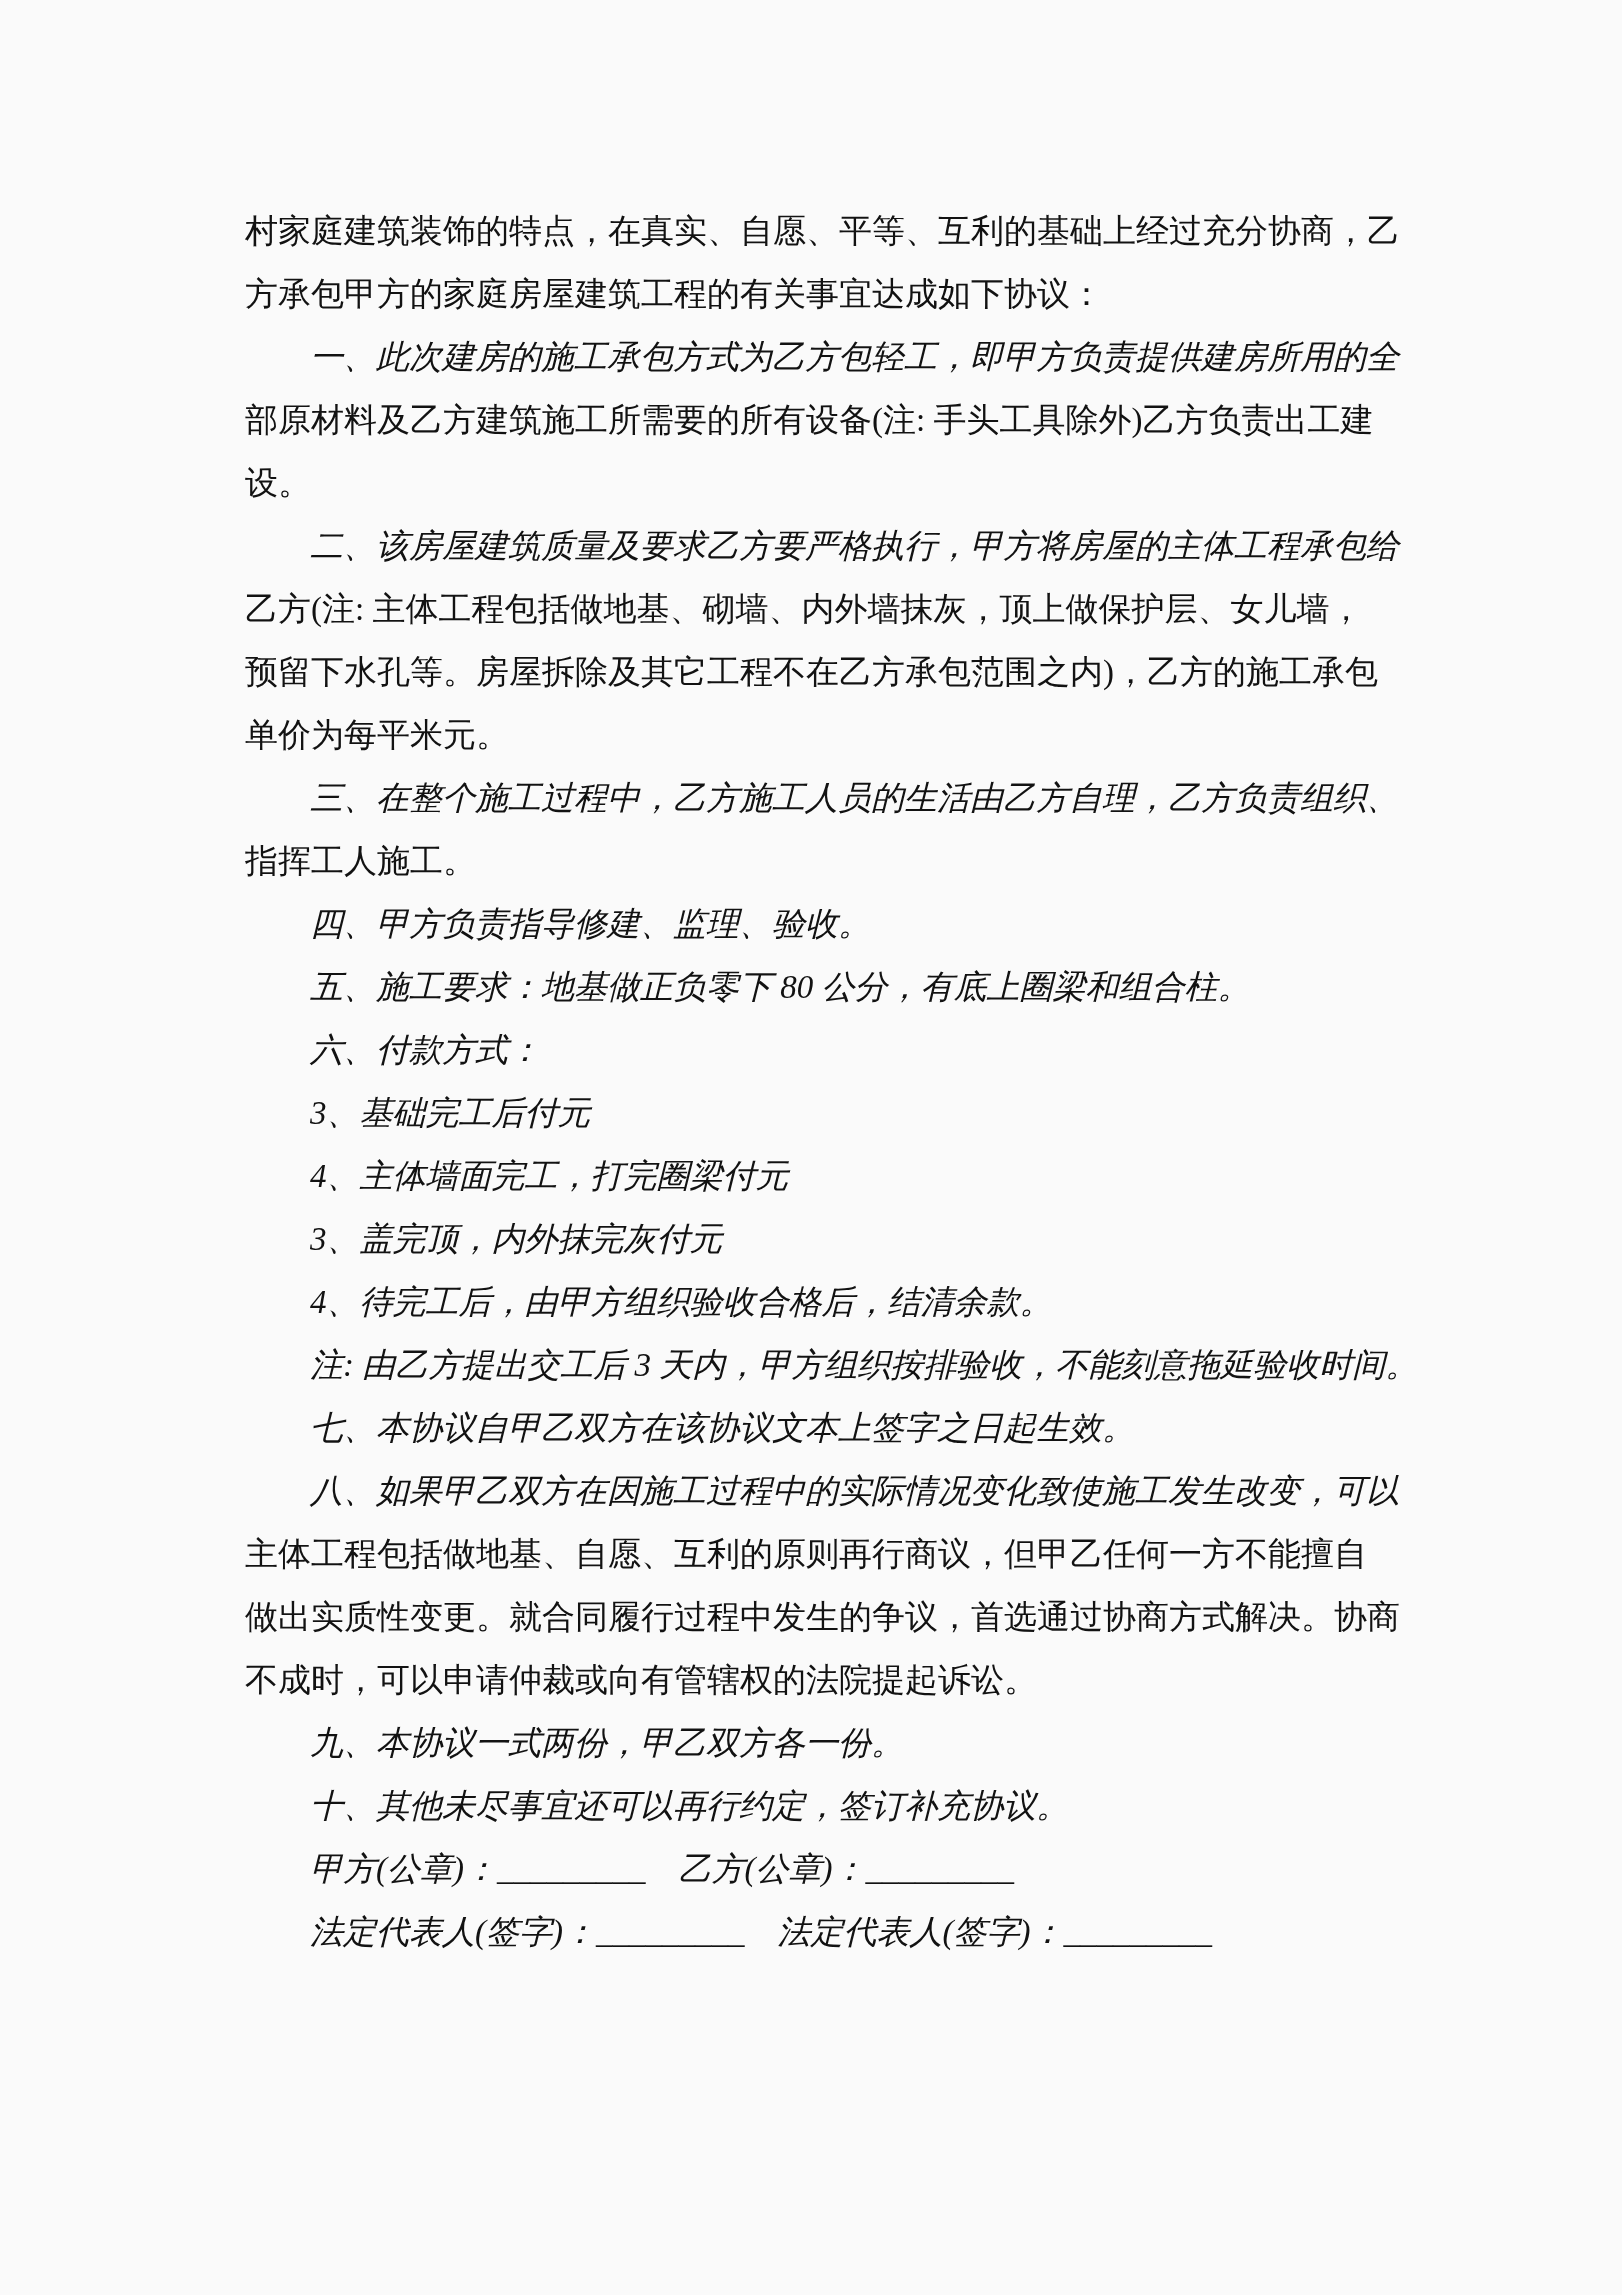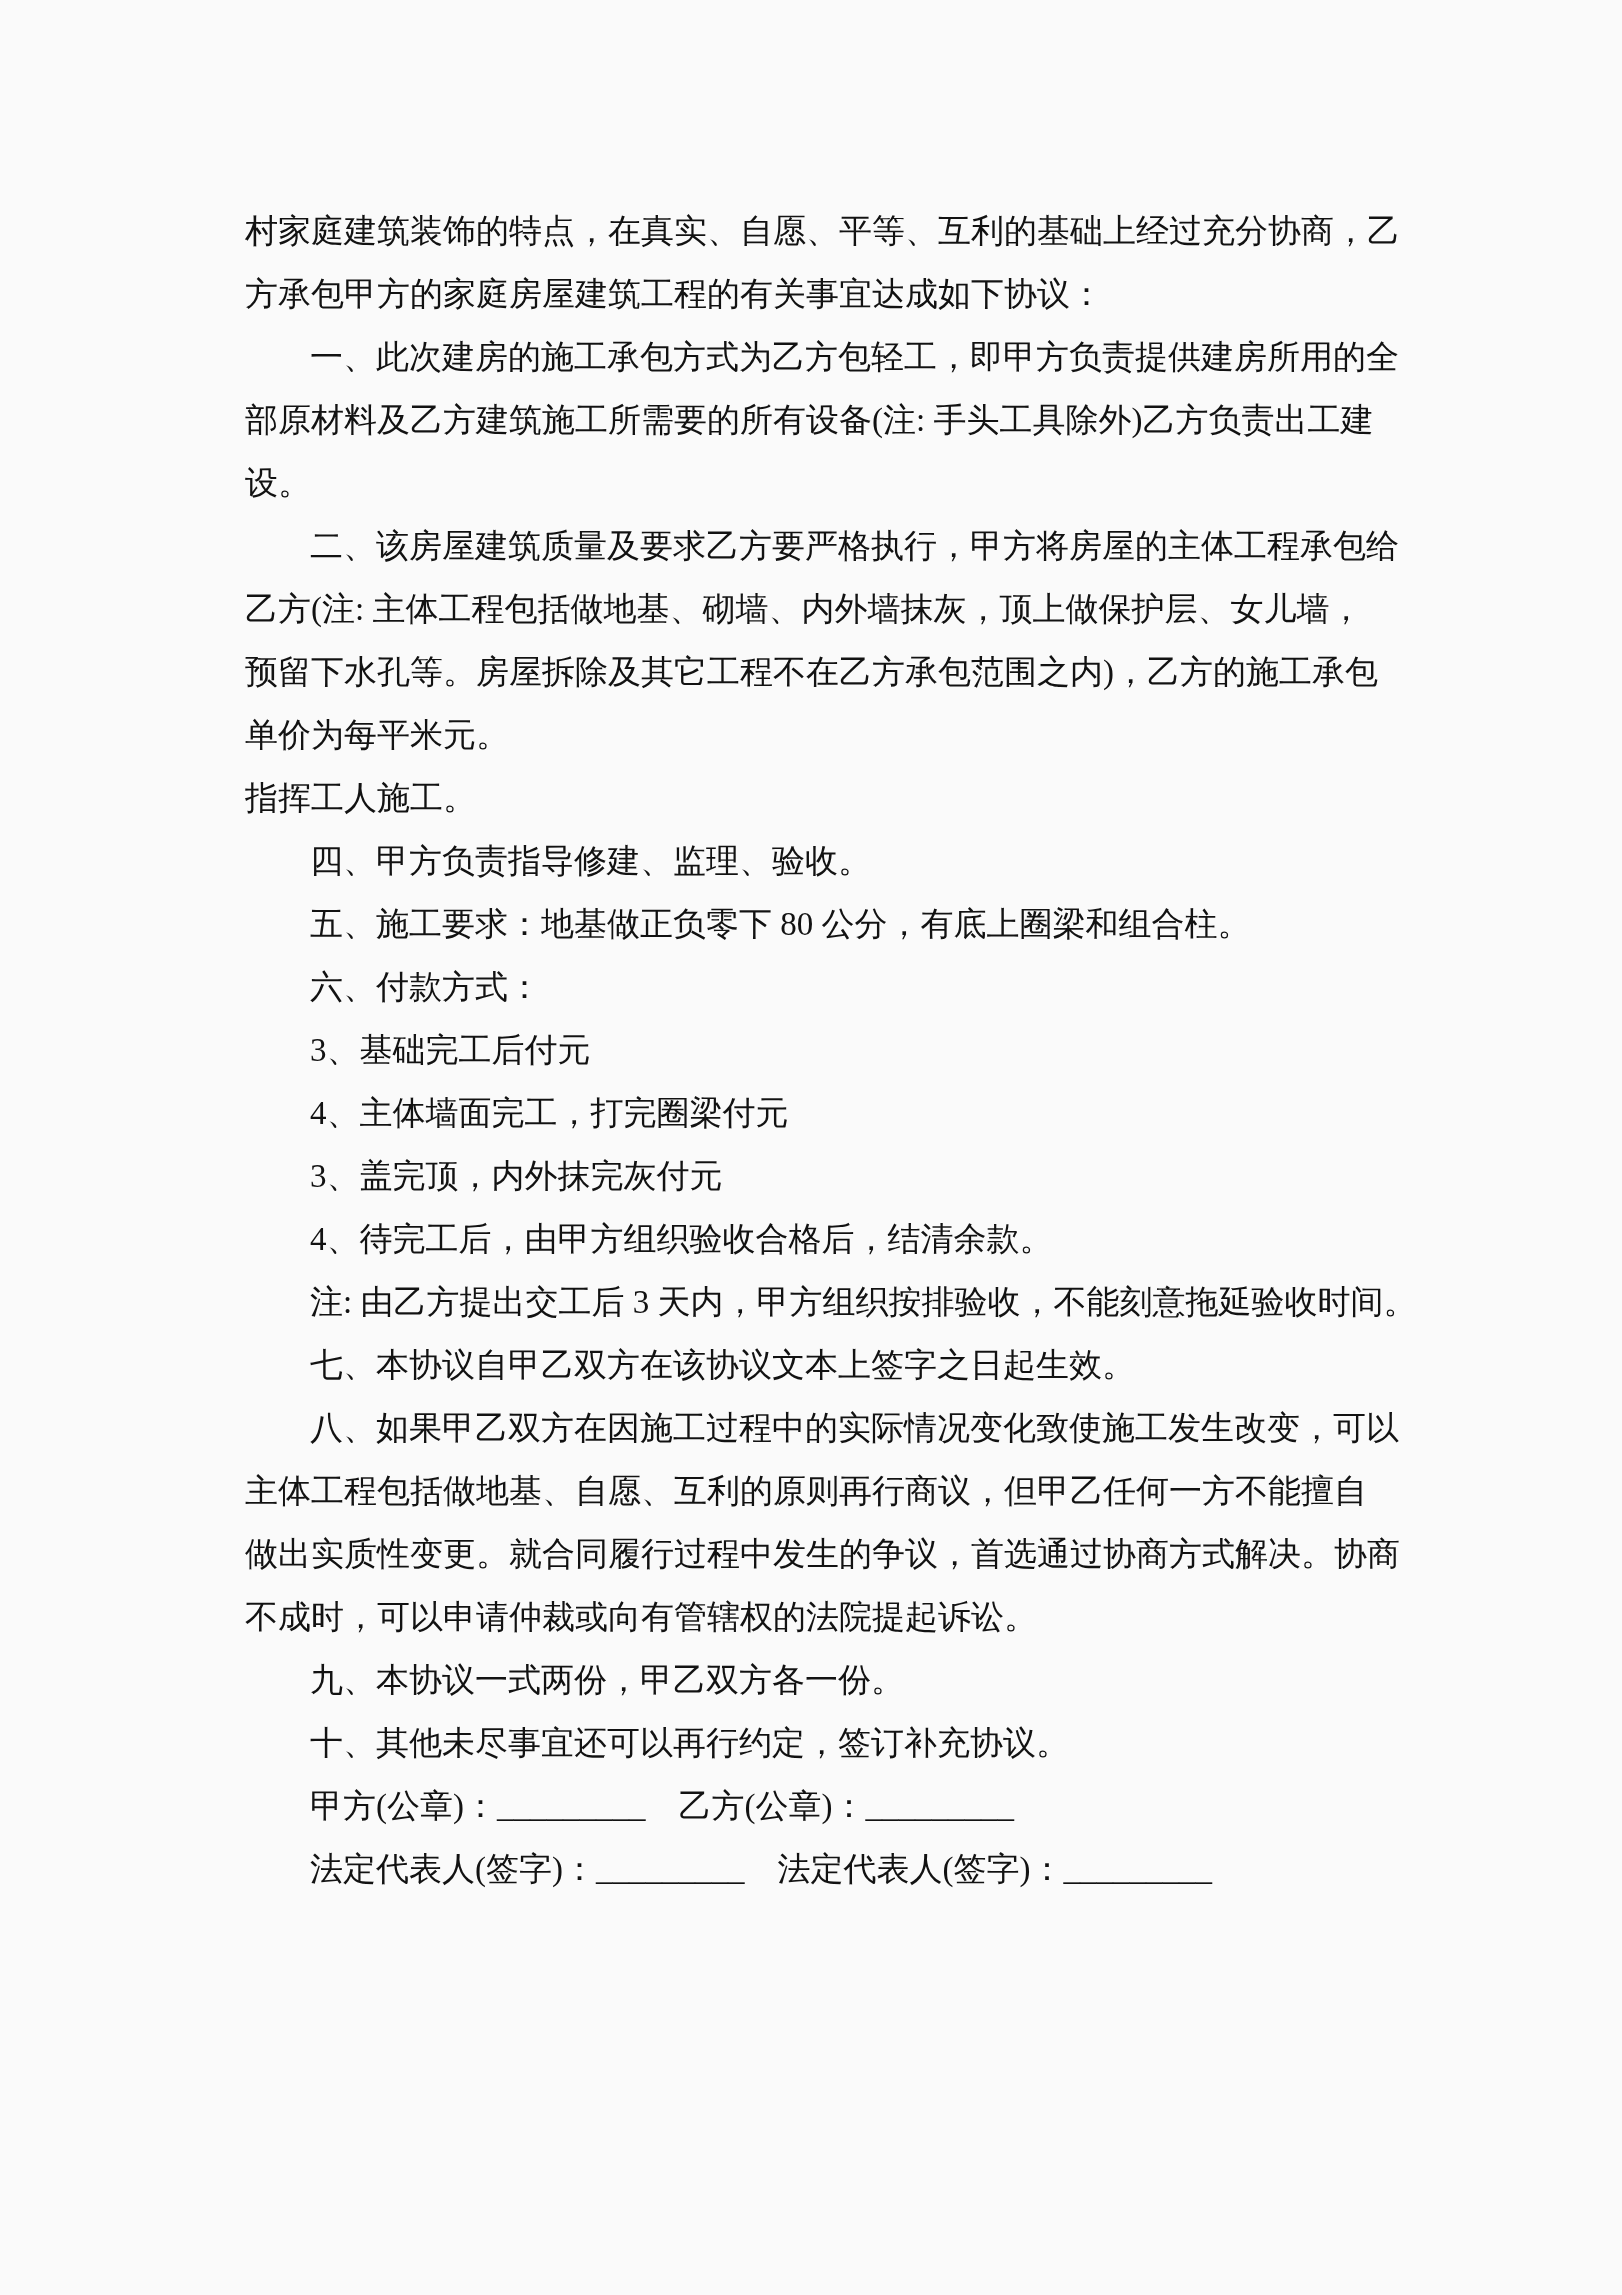--- a/index.html
+++ b/index.html
@@ -30,36 +30,38 @@
   .line {
     margin: 0;
     padding: 0;
     font-size: 33px;
     line-height: 63px;
     white-space: pre;
     letter-spacing: 0;
   }
   .line.indent {
     text-indent: 65px;
+    font-style: italic;
   }
 </style>
 </head>
 <body>
 
 <main class="page">
   <div class="doc" id="doc-body">
       <p class="line">村家庭建筑装饰的特点，在真实、自愿、平等、互利的基础上经过充分协商，乙</p>
       <p class="line">方承包甲方的家庭房屋建筑工程的有关事宜达成如下协议：</p>
       <p class="line indent">一、此次建房的施工承包方式为乙方包轻工，即甲方负责提供建房所用的全</p>
       <p class="line">部原材料及乙方建筑施工所需要的所有设备(注: 手头工具除外)乙方负责出工建</p>
       <p class="line">设。</p>
       <p class="line indent">二、该房屋建筑质量及要求乙方要严格执行，甲方将房屋的主体工程承包给</p>
       <p class="line">乙方(注: 主体工程包括做地基、砌墙、内外墙抹灰，顶上做保护层、女儿墙，</p>
       <p class="line">预留下水孔等。房屋拆除及其它工程不在乙方承包范围之内)，乙方的施工承包</p>
       <p class="line">单价为每平米元。</p>
+      <p class="line indent">三、在整个施工过程中，乙方施工人员的生活由乙方自理，乙方负责组织、</p>
       <p class="line">指挥工人施工。</p>
       <p class="line indent">四、甲方负责指导修建、监理、验收。</p>
       <p class="line indent">五、施工要求：地基做正负零下 80 公分，有底上圈梁和组合柱。</p>
       <p class="line indent">六、付款方式：</p>
       <p class="line indent">3、基础完工后付元</p>
       <p class="line indent">4、主体墙面完工，打完圈梁付元</p>
       <p class="line indent">3、盖完顶，内外抹完灰付元</p>
       <p class="line indent">4、待完工后，由甲方组织验收合格后，结清余款。</p>
       <p class="line indent">注: 由乙方提出交工后 3 天内，甲方组织按排验收，不能刻意拖延验收时间。</p>
       <p class="line indent">七、本协议自甲乙双方在该协议文本上签字之日起生效。</p>

